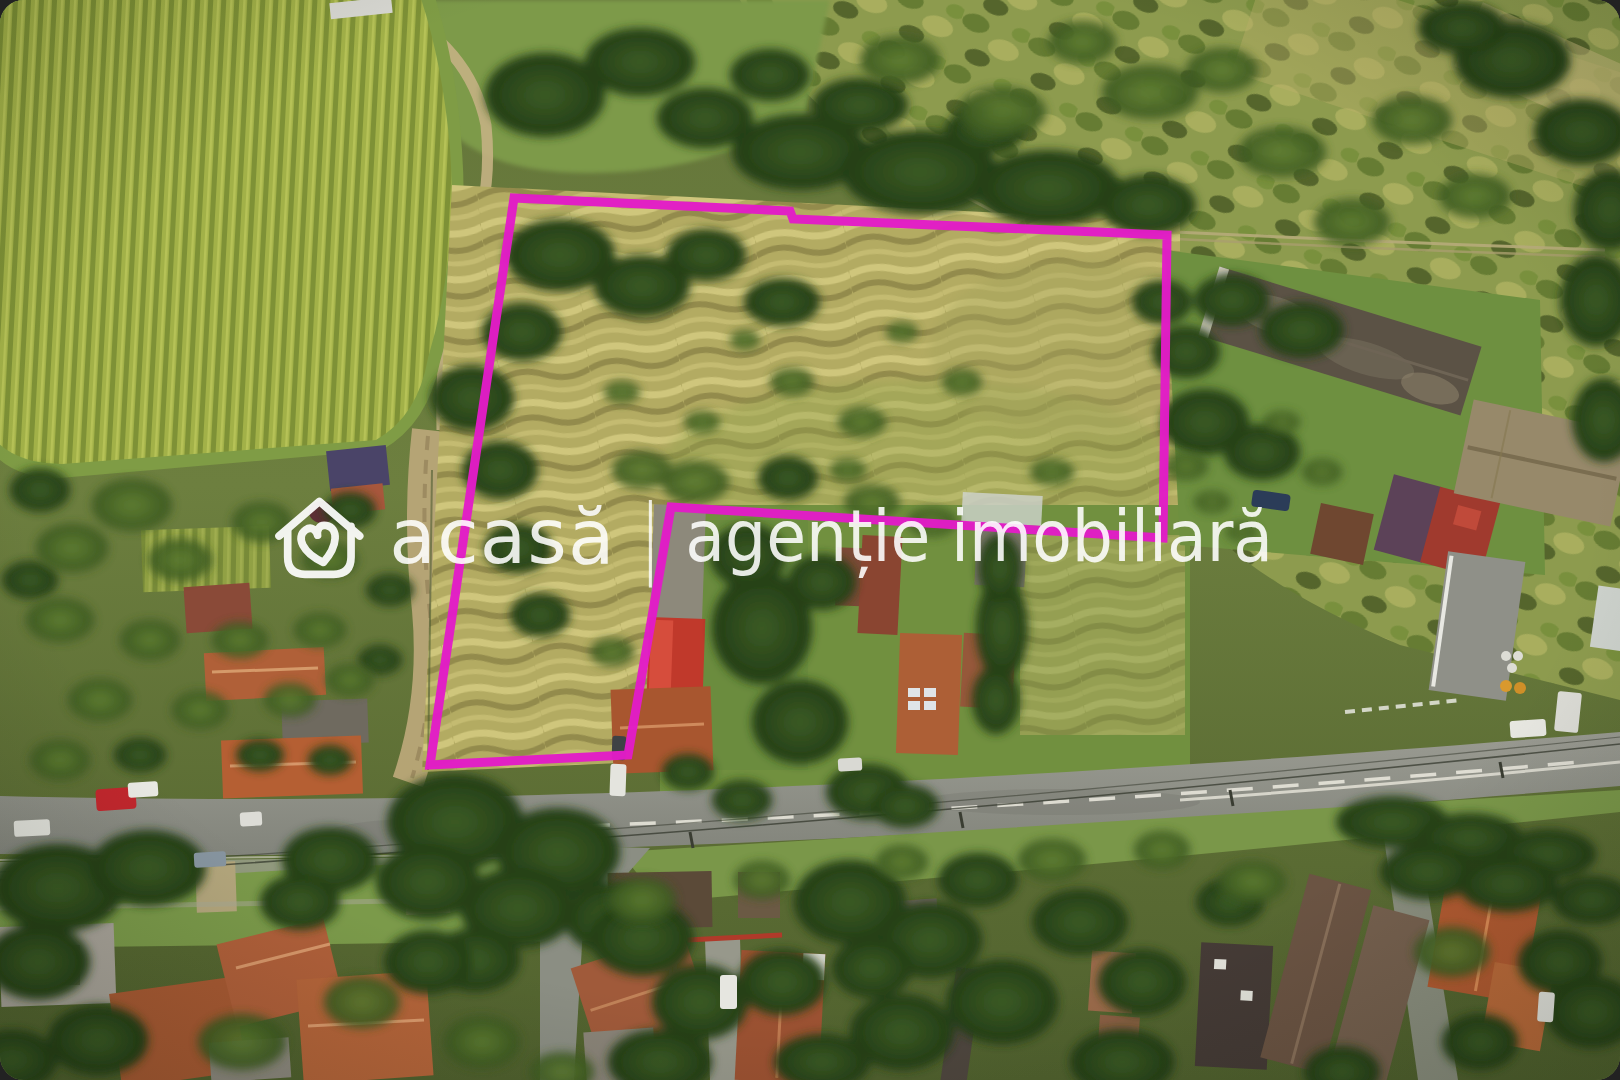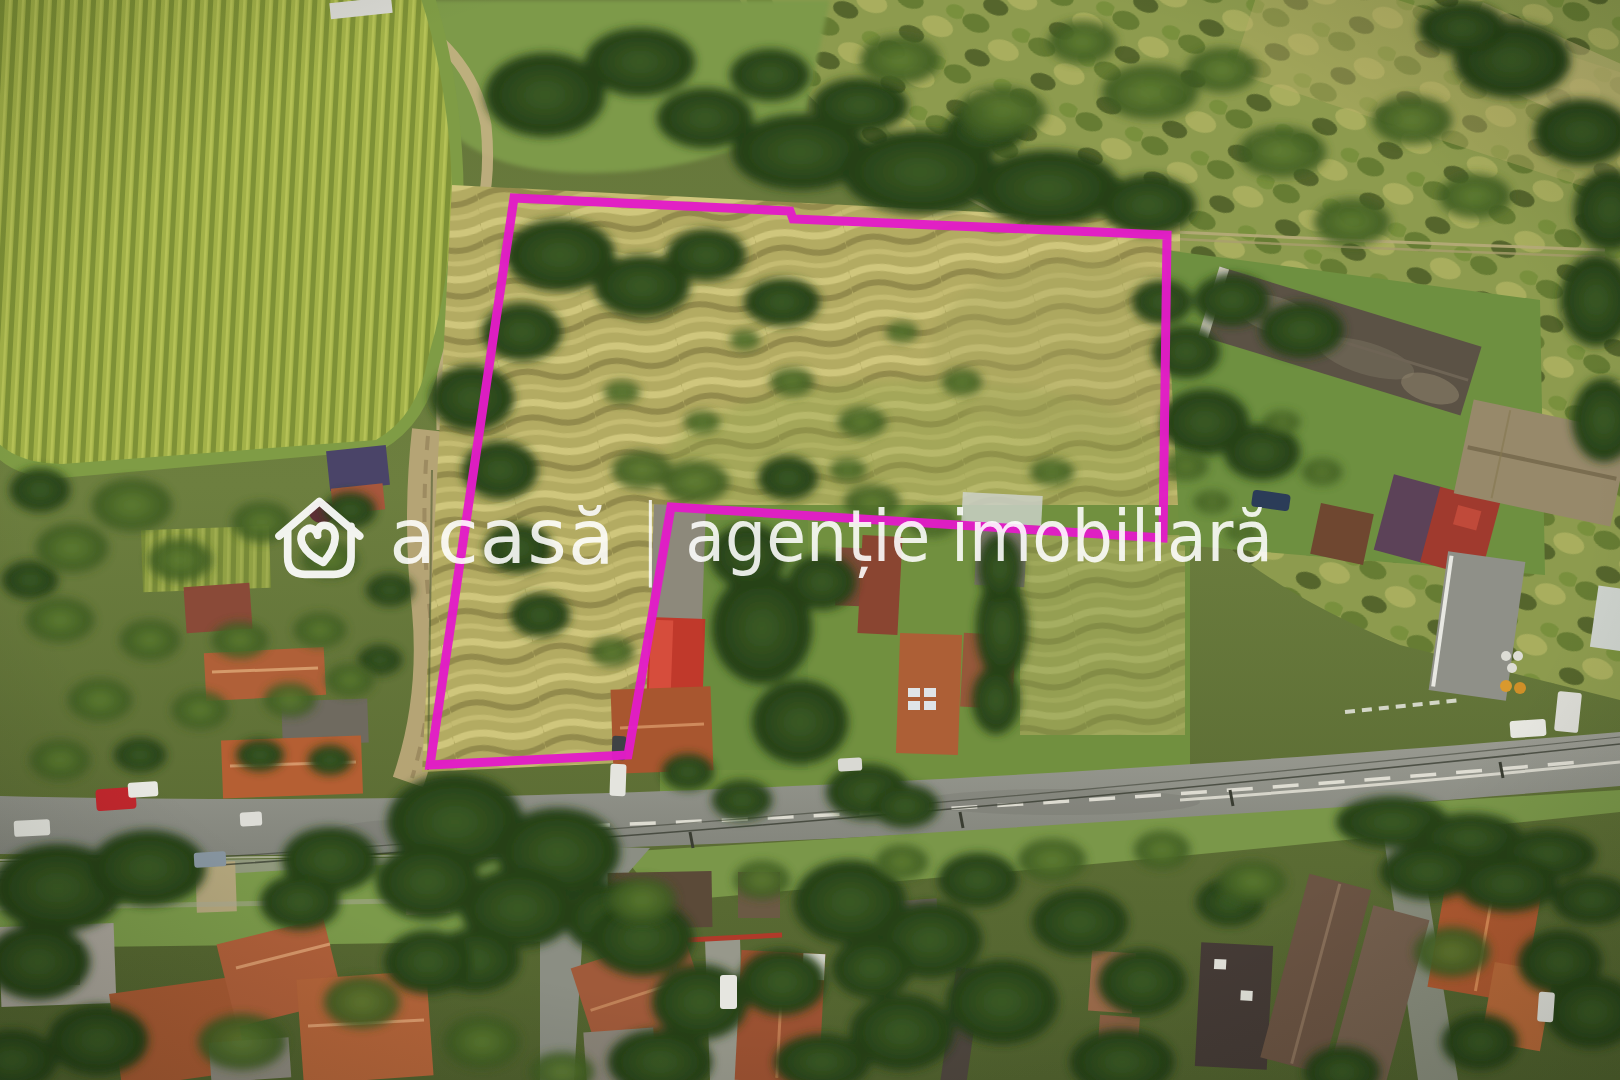--- a/index.html
+++ b/index.html
@@ -1,17 +1,17 @@
 <!DOCTYPE html>
 <html><head>
 <meta charset="utf-8">
 <style>
   html,body{margin:0;padding:0;background:#222;}
   .stage{position:relative;width:1620px;height:1080px;overflow:hidden;
-         font-family:"DejaVu Sans","Liberation Sans",sans-serif;background:#66793c;}
+         font-family:"DejaVu Sans","Liberation Sans",sans-serif;background:#66793c;border-radius:24px;}
   .stage svg.scene{position:absolute;left:0;top:0;z-index:1;display:block;}
   svg.boundary{position:absolute;left:0;top:0;z-index:20;pointer-events:none;}
   .watermark{position:absolute;left:50%;top:488px;transform:translateX(-50.5%);
              display:flex;align-items:center;gap:22px;z-index:30;
              color:rgba(255,255,255,0.88);white-space:nowrap;}
   .wm-logo{flex:0 0 auto;opacity:.92;}
   .wm-brand{font-size:76px;font-weight:500;letter-spacing:1px;}
   .wm-sep{font-size:64px;font-weight:200;transform:scaleY(1.35);margin:0 2px;opacity:.95;}
   .wm-tagline{font-size:72px;font-weight:500;letter-spacing:0;
               transform:scaleX(.9);transform-origin:left center;}

